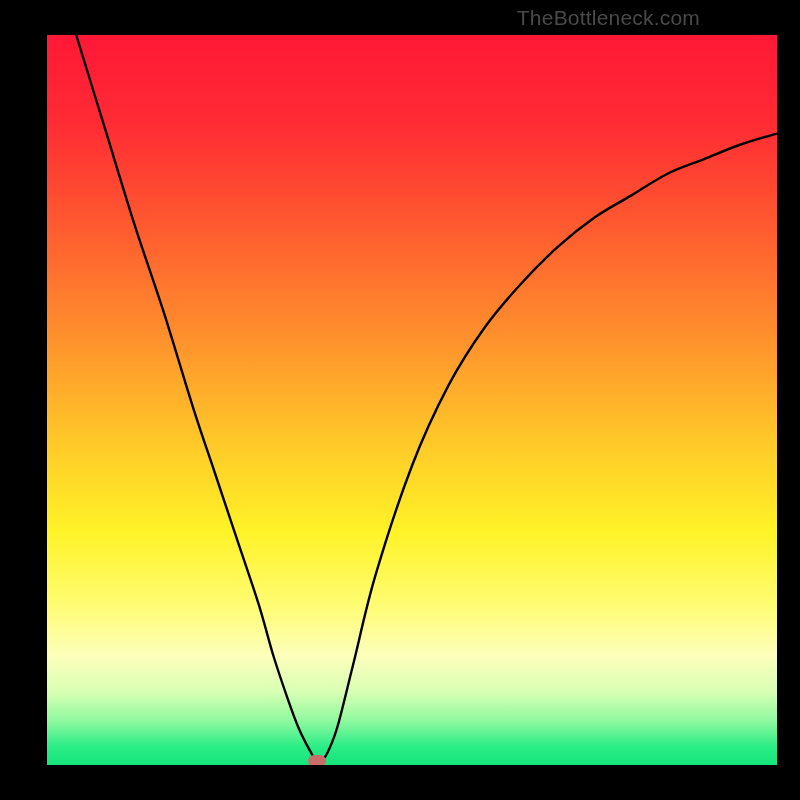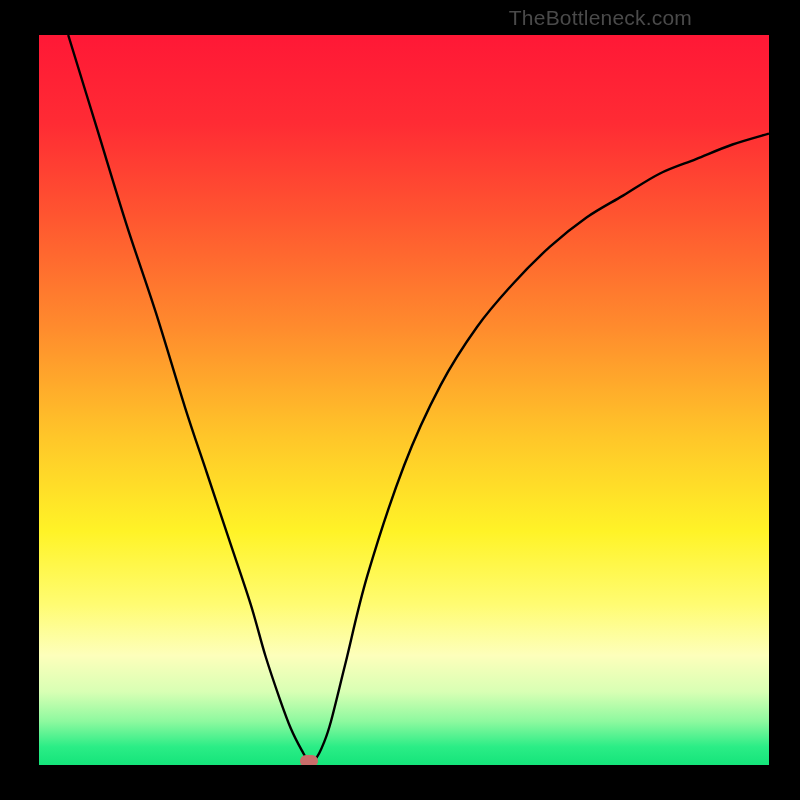--- a/index.html
+++ b/index.html
@@ -6,21 +6,21 @@
     margin: 0;
     padding: 0;
     width: 800px;
     height: 800px;
     background: #000;
     position: relative;
     font-family: Arial, Helvetica, sans-serif;
   }
   .outer-frame {
     position: absolute;
-    left: 4px;
+    left: 12px;
     top: 0;
     width: 700px;
     height: 800px;
     background: #000;
   }
   .plot-area {
     position: absolute;
     left: 35px;
     top: 35px;
     width: 730px;

